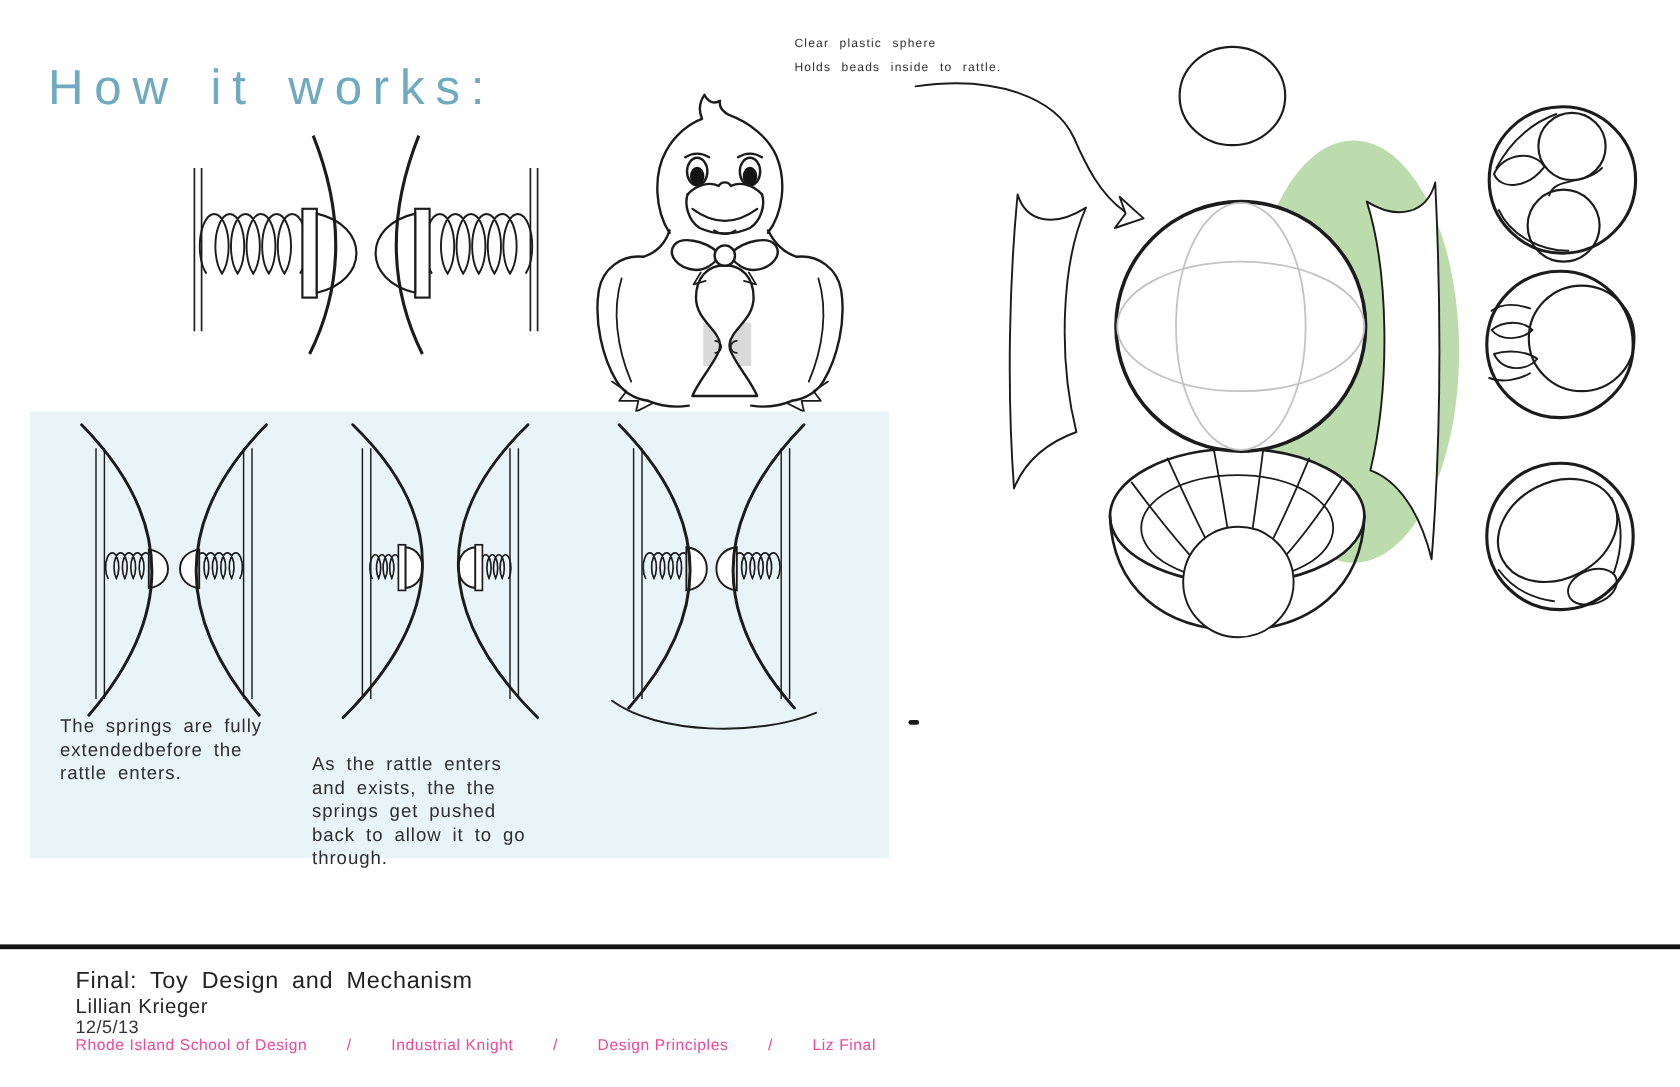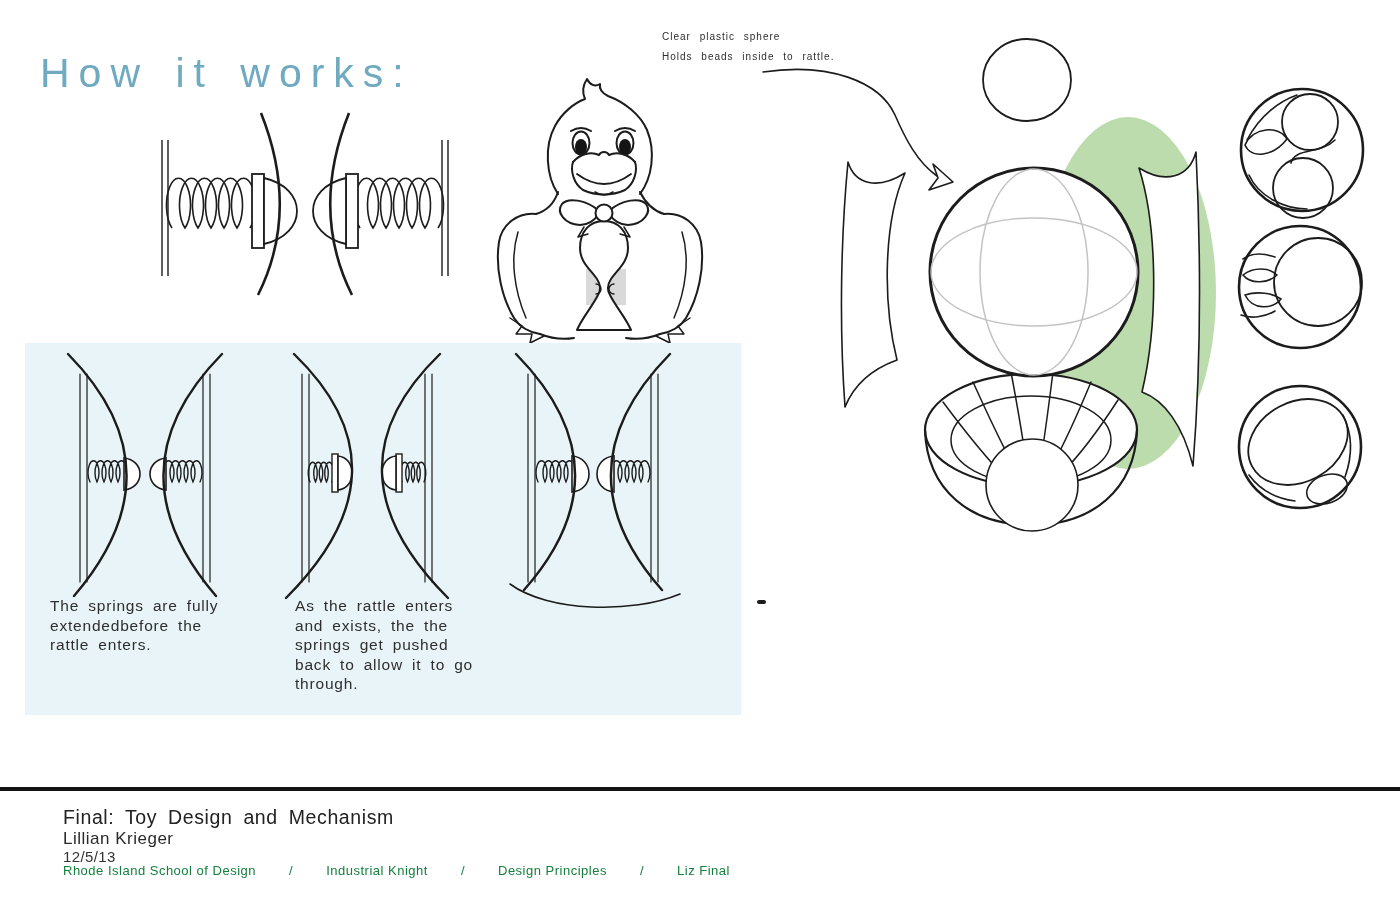--- a/index.html
+++ b/index.html
@@ -8,30 +8,30 @@
   .abs{position:absolute;}
   #page-title{left:40px;top:22px;font-size:41px;font-weight:300;color:#6faac0;
               letter-spacing:9px;word-spacing:6px;margin-top:28px;}
   .note{font-size:10px;line-height:20px;letter-spacing:1px;word-spacing:5px;color:#2e2e2e;
         white-space:pre-line;}
   #annotation{left:662px;top:27px;}
   #blue-panel{left:25px;top:343px;width:716px;height:372px;background:#e9f4f8;}
   .caption{font-size:15.5px;line-height:19.5px;letter-spacing:.8px;word-spacing:4px;
            color:#2e2e2e;white-space:pre-line;}
   #caption-1{left:50px;top:596px;width:200px;}
-  #caption-2{left:260px;top:596px;width:220px;margin-left:35px;}
+  #caption-2{left:260px;top:628px;width:220px;}
   #caption-3{left:508px;top:596px;width:220px;}
   #body-paragraph{left:812px;top:561px;width:560px;font-size:19.5px;line-height:24.5px;
                   letter-spacing:1px;word-spacing:5px;color:#282828;white-space:pre-line;}
   #stray-dash{left:757px;top:600px;width:9px;height:4px;background:#1c1c1c;border-radius:2px;}
   #footer-rule{left:0;top:787px;width:1400px;height:4px;background:#141414;}
   #footer-project{left:63px;top:806px;font-size:19.5px;letter-spacing:.6px;word-spacing:5px;color:#222;}
   #footer-author{left:63px;top:829px;font-size:17px;letter-spacing:.5px;color:#2a2a2a;}
   #footer-date{left:63px;top:848px;font-size:15px;letter-spacing:.4px;color:#333;}
-  #footer-meta{left:63px;top:863px;font-size:13px;letter-spacing:.5px;color:#15803d;
+  #footer-meta{left:63px;top:863px;font-size:13px;letter-spacing:.5px;color:#ec4899;
                display:flex;gap:33px;align-items:baseline;}
   svg{display:block;}
 </style>
 </head>
 <body>
 
 <div id="page">
 
   <div id="page-title" class="abs">How it works:</div>
 

